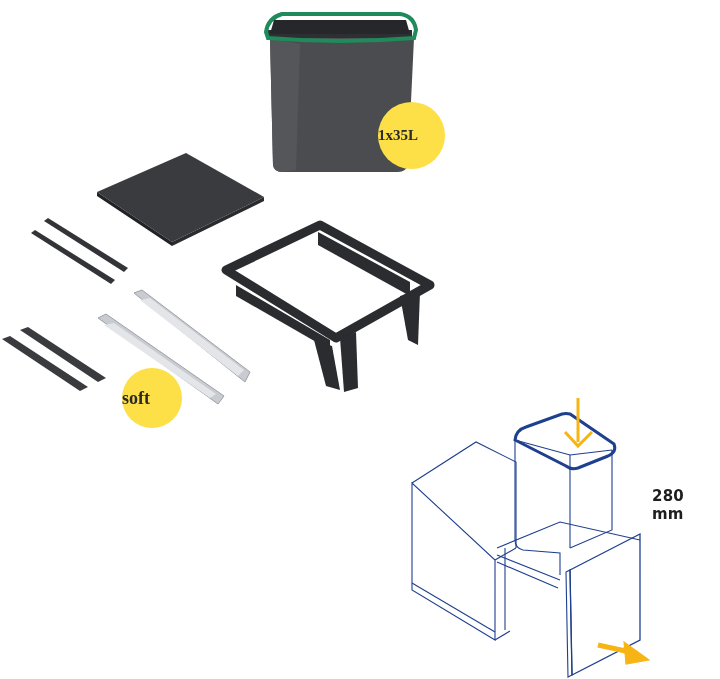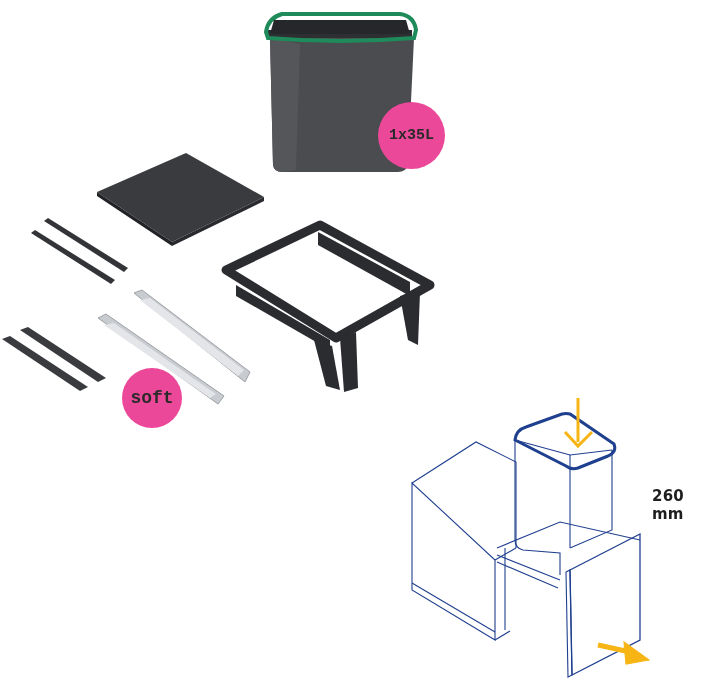--- a/index.html
+++ b/index.html
@@ -1,17 +1,17 @@
 <!DOCTYPE html>
 <html><head>
 <meta charset="utf-8">
 <style>
   html,body{margin:0;padding:0;background:#ffffff;}
   body{width:720px;height:679px;position:relative;overflow:hidden;font-family:"Liberation Sans",sans-serif;}
-  .badge{position:absolute;border-radius:50%;background:#ec4899;color:#2a2a2a;font-weight:bold;display:flex;align-items:center;justify-content:center;font-family:Liberation Mono, monospace;}
+  .badge{position:absolute;border-radius:50%;background:#fde047;color:#2a2a2a;font-weight:bold;display:flex;align-items:center;justify-content:flex-start;font-family:Liberation Serif, serif;}
   .label-dim{position:absolute;font-family:"DejaVu Sans",sans-serif;font-weight:bold;font-size:15px;color:#1e1e1e;letter-spacing:0.2px;}
   svg{position:absolute;overflow:visible;}
 </style>
 </head>
 <body>
 
 <svg width="720" height="679" style="left:0;top:0">
 
   <path d="M268 30 L412 30 L412 40 L268 40 Z" fill="#2e2f33"></path>
 
@@ -82,13 +82,13 @@
 </svg>
 
 <div class="badge" style="left:378px;top:102px;width:67px;height:67px;font-size:15px;">
   <span>1x35L</span>
 </div>
 
 <div class="badge" style="left:122px;top:368px;width:60px;height:60px;font-size:18px;">
   <span>soft</span>
 </div>
 
-<div class="label-dim" style="left:652px;top:487px;">260 mm</div>
+<div class="label-dim" style="left:652px;top:487px;">280 mm</div>
 
 </body></html>

